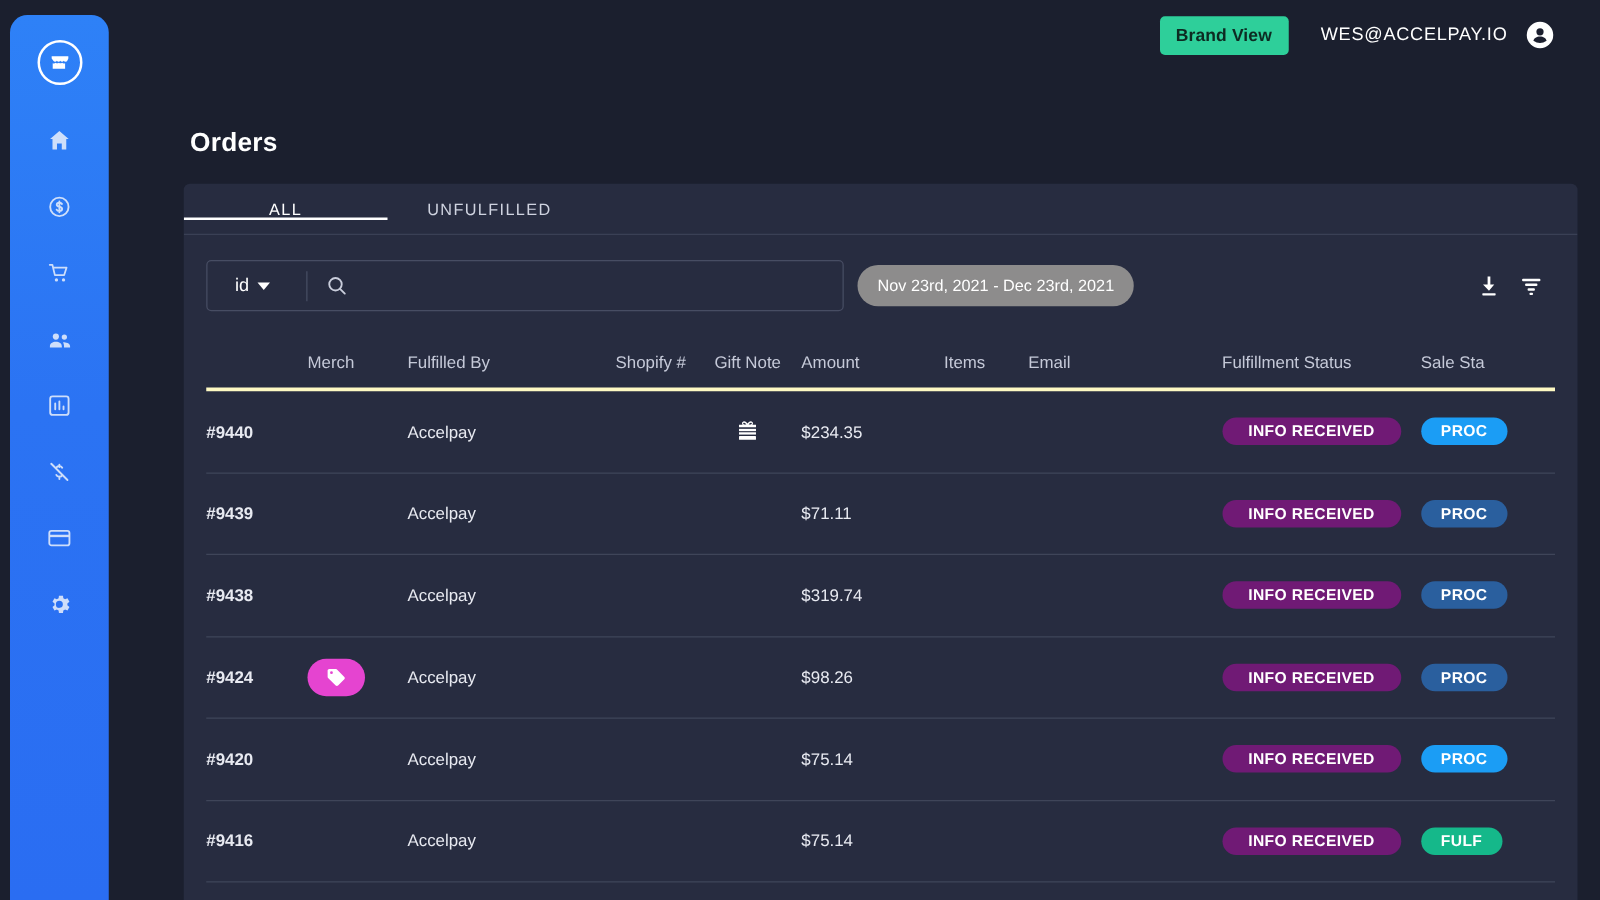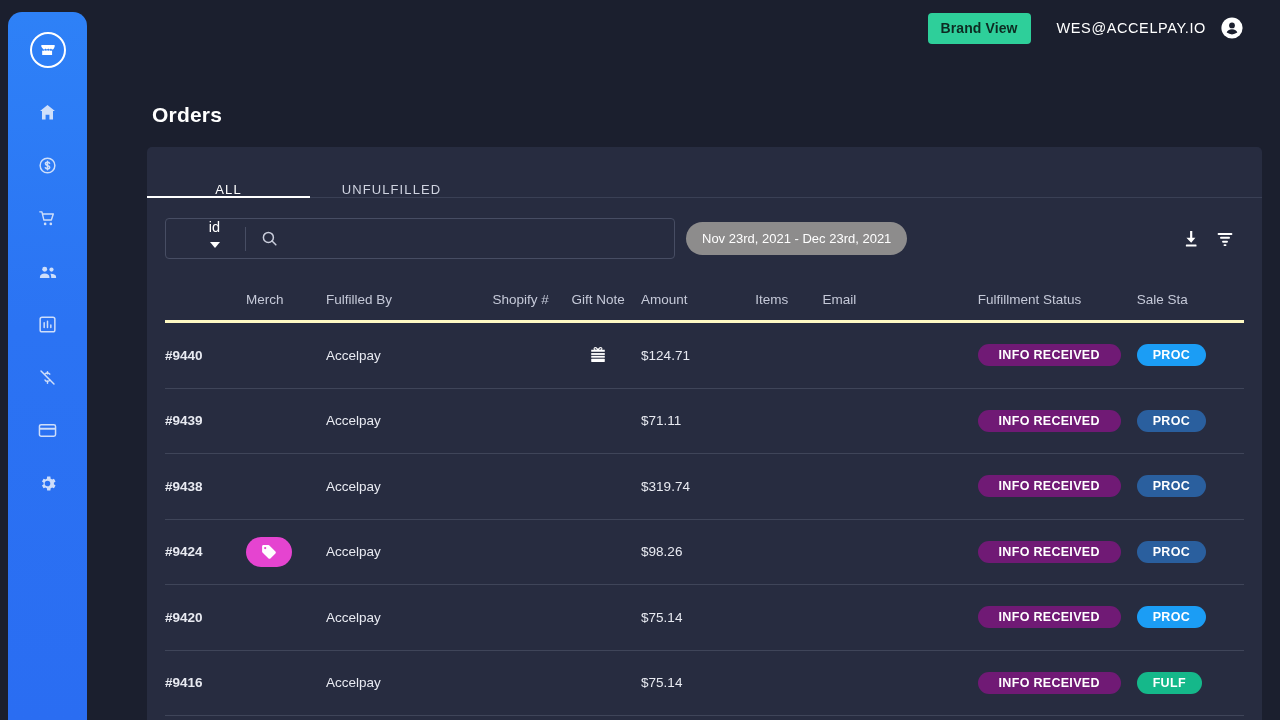--- a/index.html
+++ b/index.html
@@ -50,40 +50,40 @@
   .page-title {
     position: absolute; left: 152px; top: 103px;
     color: #ffffff; font-size: 21px; font-weight: bold; letter-spacing: .2px;
   }
   .panel {
     position: absolute; left: 147px; top: 147px; width: 1115px; height: 573px;
     background: #272c40; border-radius: 5px 5px 0 0; overflow: hidden;
   }
 
   
-  .tabs { height: 51px; display: flex; align-items: flex-end; border-bottom: 1px solid #3a4055; }
+  .tabs { height: 41px; display: flex; align-items: center; border-bottom: 1px solid #3a4055; }
   .tab {
     min-width: 163px; display: flex; align-items: center; justify-content: center;
     color: #cfd3e0; font-size: 13px; letter-spacing: 1.1px; cursor: pointer;
     position: relative;
   }
   .tab.active { color: #ffffff; }
   .tab.active::after {
     content: ""; position: absolute; left: 0; right: 0; bottom: -1px; height: 2px; background: #ffffff;
   }
 
   
   .toolbar { height: 81px; display: flex; align-items: center; padding: 0 20px 0 18px; }
   .search-box {
     width: 510px; height: 41px; border: 1px solid #474d63; border-radius: 4px;
     display: flex; align-items: center; background: transparent;
   }
   .search-select {
     width: 75px; height: 100%; display: flex; align-items: center; gap: 7px;
-    padding-left: 22px; color: #ffffff; font-size: 14.5px; cursor: pointer; flex-direction: column;
+    padding-left: 22px; color: #ffffff; font-size: 14.5px; cursor: pointer;
   }
   .caret { width: 0; height: 0; border-left: 5px solid transparent; border-right: 5px solid transparent; border-top: 6px solid #ffffff; }
   .divider-v { width: 1px; height: 24px; background: #474d63; margin-left: 4px; }
   .search-input {
     flex: 1; background: transparent; border: none; outline: none;
     color: #ffffff; font-size: 14.5px; padding-left: 18px;
     font-family: "Liberation Sans", sans-serif;
   }
   .search-input::placeholder { color: #8d93a6; }
   .search-icon-btn { width: 46px; display: flex; align-items: center; justify-content: center; cursor: pointer; }
@@ -268,21 +268,21 @@
             <div class="td c-fulfill">Accelpay</div>
             <div class="td c-shopify"></div>
             <div class="td c-gift">
               <svg width="22" height="22" viewBox="0 0 24 24" fill="#ffffff">
                 <path d="M9.1 3.2c-1.1 0-1.9.9-1.9 1.9 0 .5.2 1 .5 1.3H4.6v2.1h14.8V6.4h-3.1c.3-.3.5-.8.5-1.3 0-1-.8-1.9-1.9-1.9-1.2 0-2.1 1-2.9 2-.8-1-1.7-2-2.9-2zm0 1.4c.6 0 1.3.7 1.9 1.5H9.1c-.5 0-.9-.4-.9-.8s.4-.7.9-.7zm5.8 0c.5 0 .9.3.9.7s-.4.8-.9.8h-1.9c.6-.8 1.3-1.5 1.9-1.5z"></path>
                 <rect x="4.6" y="9.9" width="14.8" height="2"></rect>
                 <rect x="4.6" y="12.9" width="14.8" height="2"></rect>
                 <rect x="4.6" y="16.2" width="14.8" height="3.3" rx=".5"></rect>
               </svg>
             </div>
-            <div class="td c-amount">$124.71</div>
+            <div class="td c-amount">$234.35</div>
             <div class="td c-items"></div>
             <div class="td c-email"></div>
             <div class="td c-fstatus"><span class="badge info">INFO RECEIVED</span></div>
             <div class="td c-sstatus"><span class="badge proc-hot">PROC</span></div>
           </div>
           <div class="tr">
             <div class="td c-id">#9439</div>
             <div class="td c-merch"></div>
             <div class="td c-fulfill">Accelpay</div>
             <div class="td c-shopify"></div>

